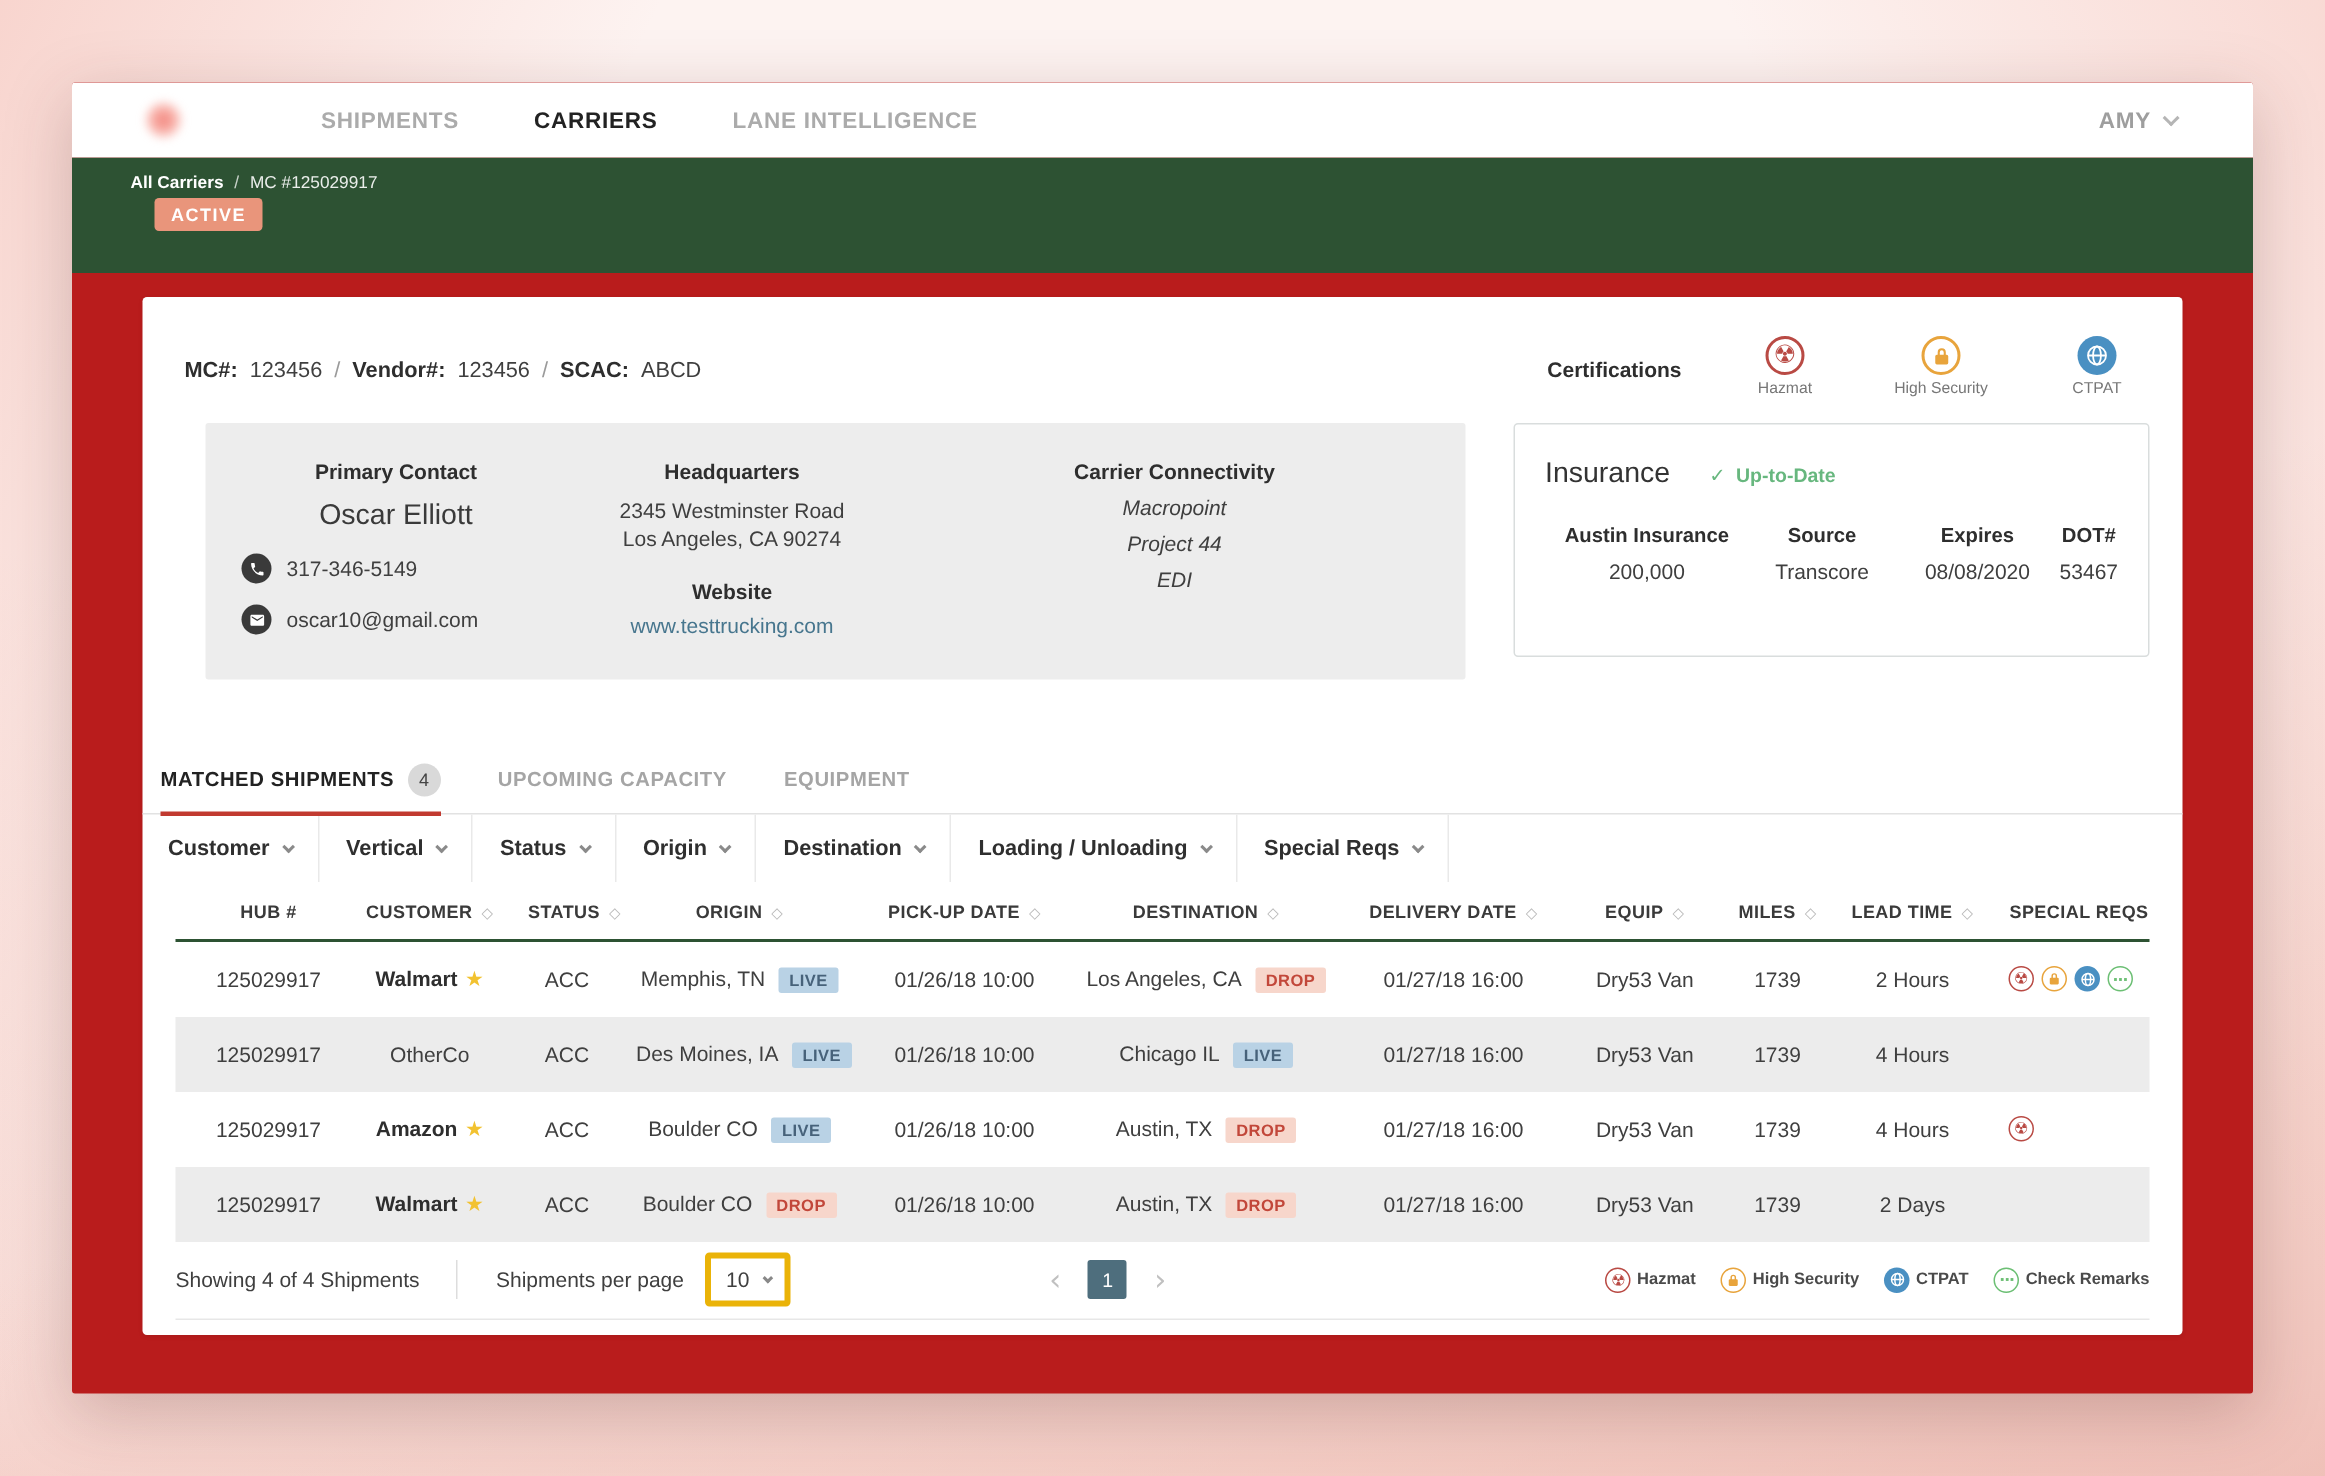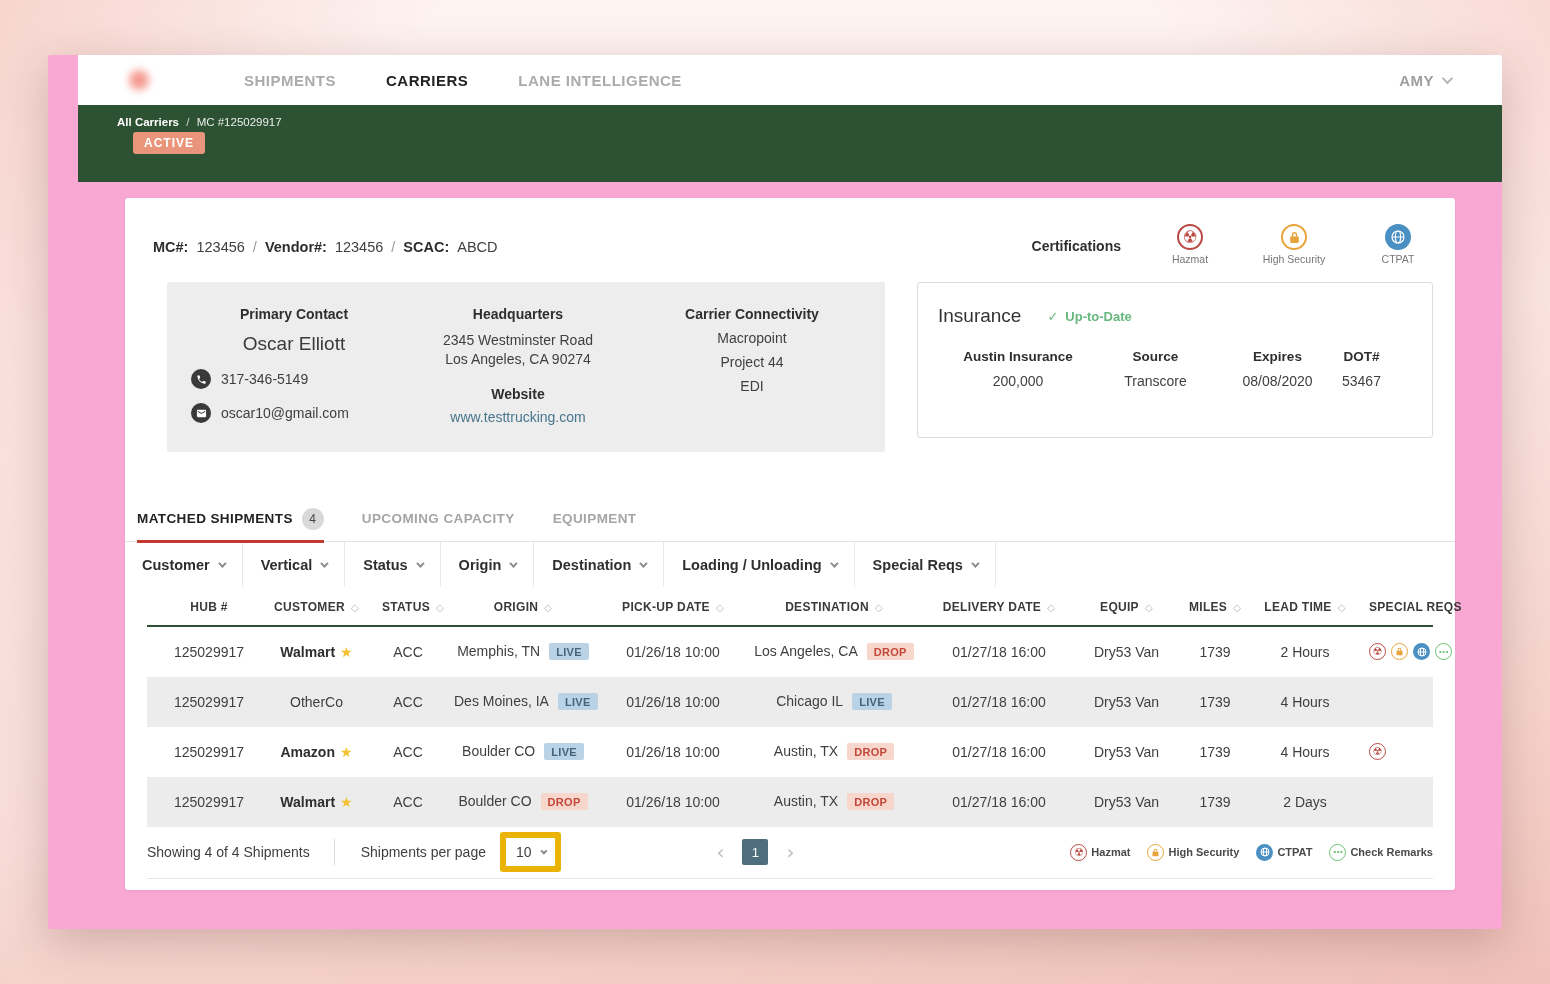--- a/index.html
+++ b/index.html
@@ -8,21 +8,21 @@
     background:
       linear-gradient(115deg, rgba(244,188,178,.55) 0%, rgba(253,240,238,.0) 22%),
       linear-gradient(245deg, rgba(244,188,178,.45) 0%, rgba(253,240,238,.0) 20%),
       linear-gradient(160deg, rgba(255,255,255,0) 55%, rgba(238,180,168,.55) 85%, rgba(231,160,148,.6) 100%),
       linear-gradient(200deg, rgba(255,255,255,0) 60%, rgba(244,205,198,.7) 100%),
       #fdf3f1;
     position:relative; overflow:hidden;
   }
   .app-window{
     position:absolute; left:48px; top:55px; width:1454px; height:874px;
-    background:#f9a8d4; box-shadow:0 12px 45px rgba(90,40,35,.25); border-radius:2px; overflow:hidden;padding-left:30px;
+    background:#b91c1c; box-shadow:0 12px 45px rgba(90,40,35,.25); border-radius:2px; overflow:hidden;
   }
   
   .navbar{ height:50px; background:#fff; display:flex; align-items:center; position:relative; }
   .logo{ width:26px; height:26px; margin-left:48px; border-radius:50%;
          background:radial-gradient(circle, #f2837b 0%, rgba(247,160,150,.75) 45%, rgba(255,255,255,0) 75%);
          filter:blur(3px); }
   .nav-items{ display:flex; margin-left:92px; gap:50px; }
   .nav-item{ font-size:15px; font-weight:bold; letter-spacing:.5px; color:#ababab; cursor:pointer; text-transform:uppercase; }
   .nav-item.active{ color:#222; }
   .nav-user{ position:absolute; right:52px; display:flex; align-items:center; gap:8px;
@@ -71,23 +71,23 @@
   .pc-col{ width:206px; }
   .pc-name{ font-size:19px; color:#3a3a3a; margin-top:11px; }
   .contact-line{ display:flex; align-items:center; gap:10px; margin-top:14px; font-size:14px; color:#3f3f3f; }
   .contact-line:first-of-type{ margin-top:20px; }
   .dark-cic{ width:20px; height:20px; border-radius:50%; background:#3a3a3a; display:inline-flex; align-items:center; justify-content:center; flex:none; }
   .hq-col{ width:242px; }
   .hq-addr{ font-size:14px; color:#3f3f3f; line-height:1.35; margin-top:9px; }
   .hq-web-label{ margin-top:17px; }
   .weblink{ font-size:14px; font-weight:normal; color:#47768e; text-decoration:none; display:inline-block; margin-top:7px; }
   .cc-col{ flex:1; }
-  .cc-item{ font-size:14px; color:#3f3f3f; margin-top:8px; }
+  .cc-item{ font-size:14px; color:#3f3f3f; margin-top:8px;font-style:italic; }
   .cc-item:first-of-type{ margin-top:9px; }
-  .ins-box{ width:516px; flex:none; background:#fff; border:1px solid #d9dddd; border-radius:3px; padding:22px 20px; align-self:stretch; height:156px; }
+  .ins-box{ width:424px; flex:none; background:#fff; border:1px solid #d9dddd; border-radius:3px; padding:22px 20px; align-self:stretch; height:156px; }
   .ins-head{ display:flex; align-items:center; gap:26px; }
   .ins-title{ font-size:19px; color:#333; }
   .ins-status{ font-size:13px; font-weight:bold; color:#67b77e; }
   .ins-status::before{ content:"\2713"; margin-right:7px; font-weight:normal; }
   .ins-fields{ display:flex; margin-top:22px; }
   .ins-f{ }
   .ins-f:nth-child(1){ width:160px; } .ins-f:nth-child(2){ width:115px; } .ins-f:nth-child(3){ width:129px; }
   .ins-f .lbl{ font-size:13.5px; font-weight:bold; color:#2e2e2e; }
   .ins-f .val{ font-size:14px; color:#3f3f3f; margin-top:9px; }
   
@@ -116,21 +116,21 @@
   .tbody .trow:nth-child(even){ background:#ececec; }
   .cust b{ color:#2e2e2e; }
   .star{ color:#f2c230; font-size:14px; margin-left:5px; font-family:"DejaVu Sans",sans-serif; }
   .pill{ display:inline-block; margin-left:9px; padding:3px 7px 2px; border-radius:2px; font-size:11px; font-weight:bold; letter-spacing:.3px; }
   .pill.live{ background:#b9d2e5; color:#47627a; }
   .pill.drop{ background:#f7d6cb; color:#c2473a; }
   .reqs{ display:flex; gap:5px; align-items:center; }
   
   .tfoot{ margin:0 22px; height:52px; display:flex; align-items:center; border-bottom:1px solid #e7e7e7; font-size:14px; color:#3f3f3f; }
   .vdiv{ width:1px; height:26px; background:#ddd; margin:0 26px 0 24px; }
-  .pp-select{ margin-left:14px; border:6px solid #eab308; border-radius:3px; padding:6px 10px; display:flex; align-items:center; gap:8px; cursor:pointer; }
+  .pp-select{ margin-left:14px; border:4px solid #eab308; border-radius:3px; padding:6px 10px; display:flex; align-items:center; gap:8px; cursor:pointer; }
   .pp-select .chev{ width:5px; height:5px; border-color:#888; }
   .pager{ display:flex; align-items:center; gap:18px; margin:0 auto; transform:translateX(-60px); }
   .pg-arrow{ color:#c0c0c0; font-size:20px; cursor:pointer; font-family:"DejaVu Sans",sans-serif; }
   .pg-page{ width:26px; height:26px; background:#4e6e7d; color:#fff; font-size:13px; border-radius:2px;
             display:flex; align-items:center; justify-content:center; cursor:pointer; }
   .legend{ display:flex; gap:17px; align-items:center; }
   .leg-item{ display:flex; align-items:center; gap:4px; }
   .leg-item .cap{ font-size:11px; font-weight:bold; color:#4a4a4a; white-space:nowrap; }
 </style>
 </head>

